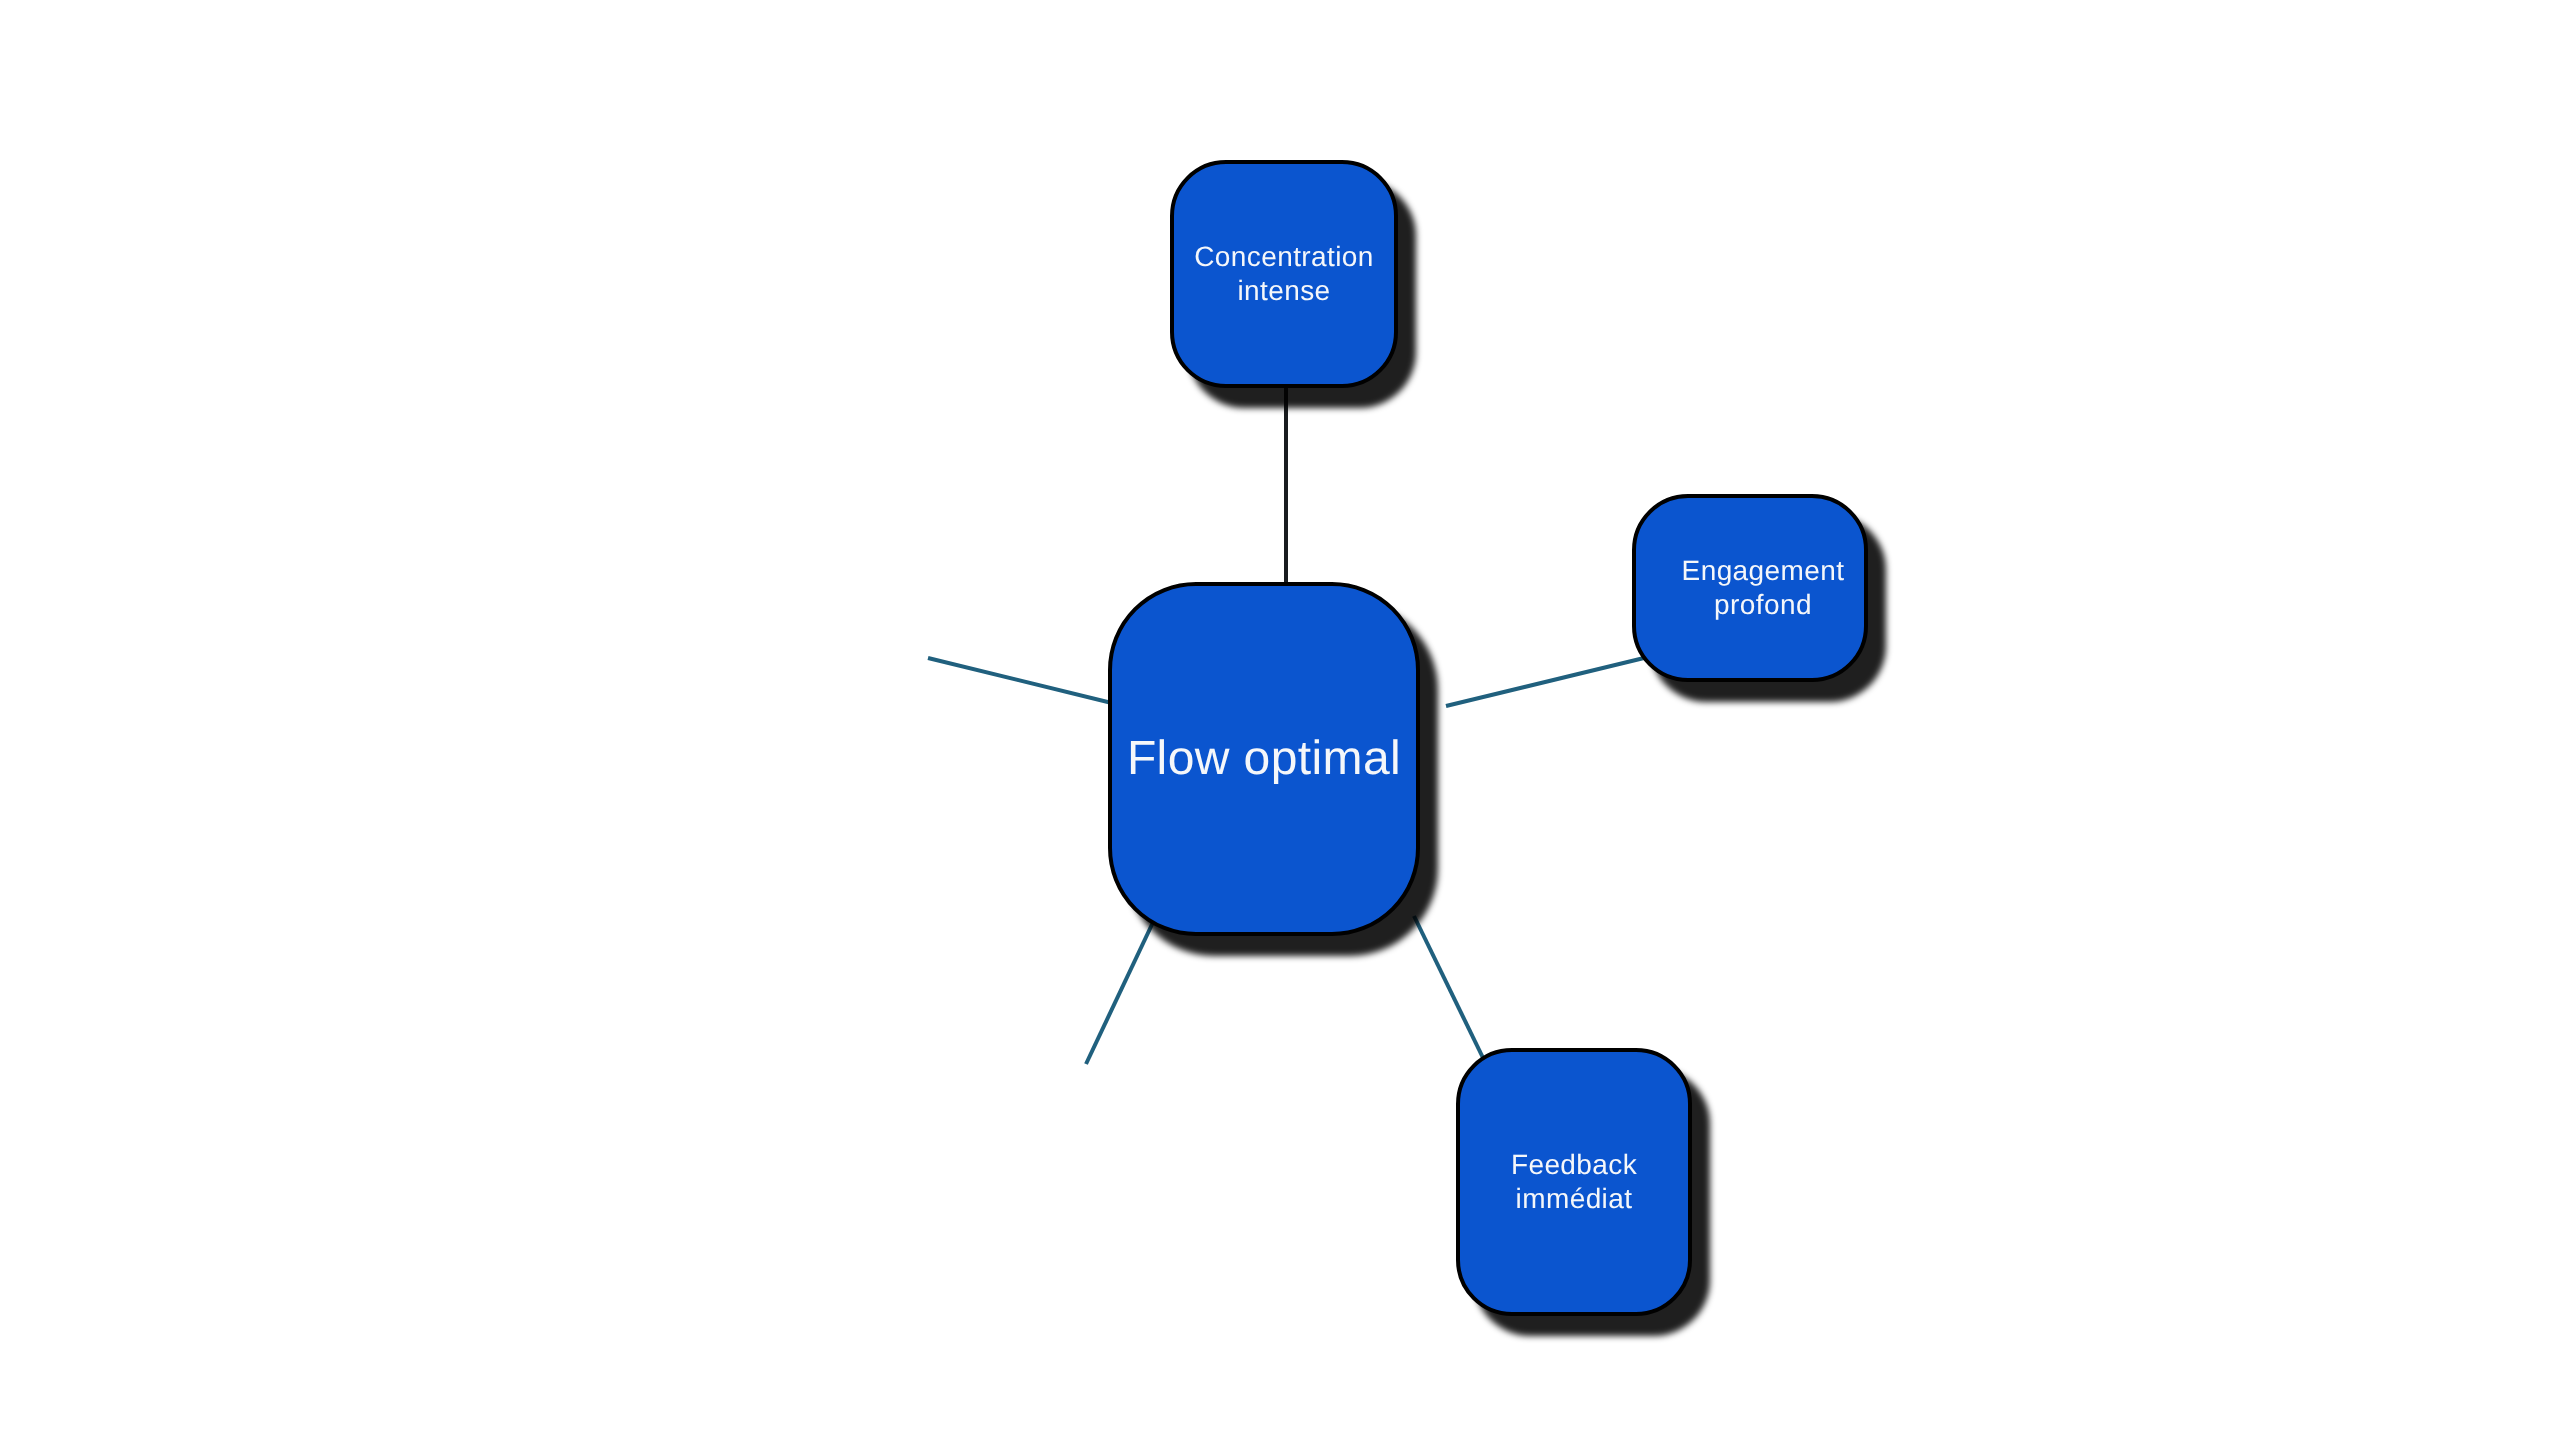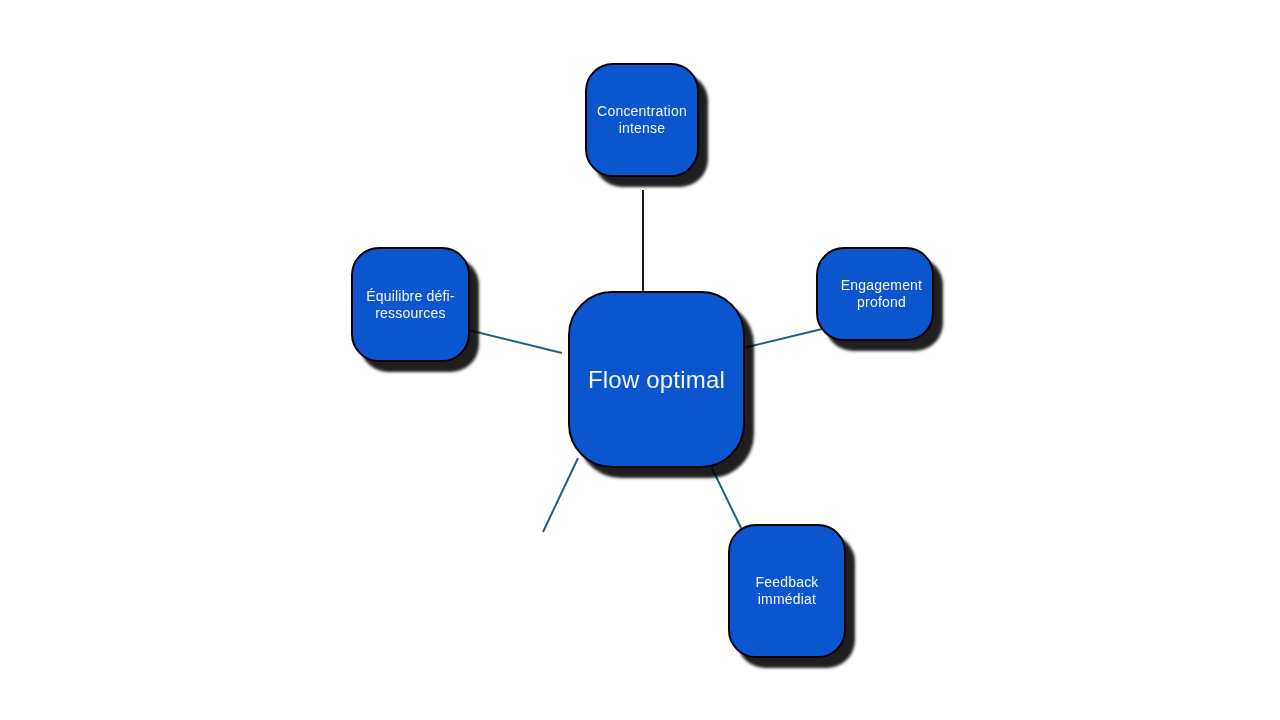--- a/index.html
+++ b/index.html
@@ -36,31 +36,31 @@
     border:2px solid var(--node-border);
     color:var(--node-text);
     text-align:center;
     box-shadow:9px 10px 3px var(--shadow);
   }
   .node .label{
     white-space:pre-line;
     letter-spacing:0.2px;
   }
   .node.center{
-    left:568px;top:291px;width:177px;height:177px;
+    left:554px;top:291px;width:156px;height:177px;
     border-radius:44px;
     font-size:24px;
     line-height:1.25;
   }
   .node.satellite{
     font-size:14px;
     line-height:1.2;
     border-radius:28px;
   }
-  .node.pos-top{left:585px;top:63px;width:114px;height:114px;}
+  .node.pos-top{left:585px;top:80px;width:114px;height:114px;}
   .node.pos-left{left:351px;top:247px;width:119px;height:115px;}
   .node.pos-right{left:816px;top:247px;width:118px;height:94px;padding-left:13px;}
   .node.pos-bottom-left{left:442px;top:524px;width:118px;height:118px;}
   .node.pos-bottom-right{left:728px;top:524px;width:118px;height:134px;}
 </style>
 </head>
 <body>
 
 <div class="canvas">
 
@@ -74,24 +74,20 @@
 
   <div class="node center">
     <span class="label">Flow optimal</span>
   </div>
 
   <div class="node satellite pos-top">
     <span class="label">Concentration
 intense</span>
   </div>
 
-  <div class="node satellite pos-left">
-    <span class="label">Équilibre défi-
-ressources</span>
-  </div>
 
   <div class="node satellite pos-right">
     <span class="label">Engagement
 profond</span>
   </div>
 
 
   <div class="node satellite pos-bottom-right">
     <span class="label">Feedback
 immédiat</span>

